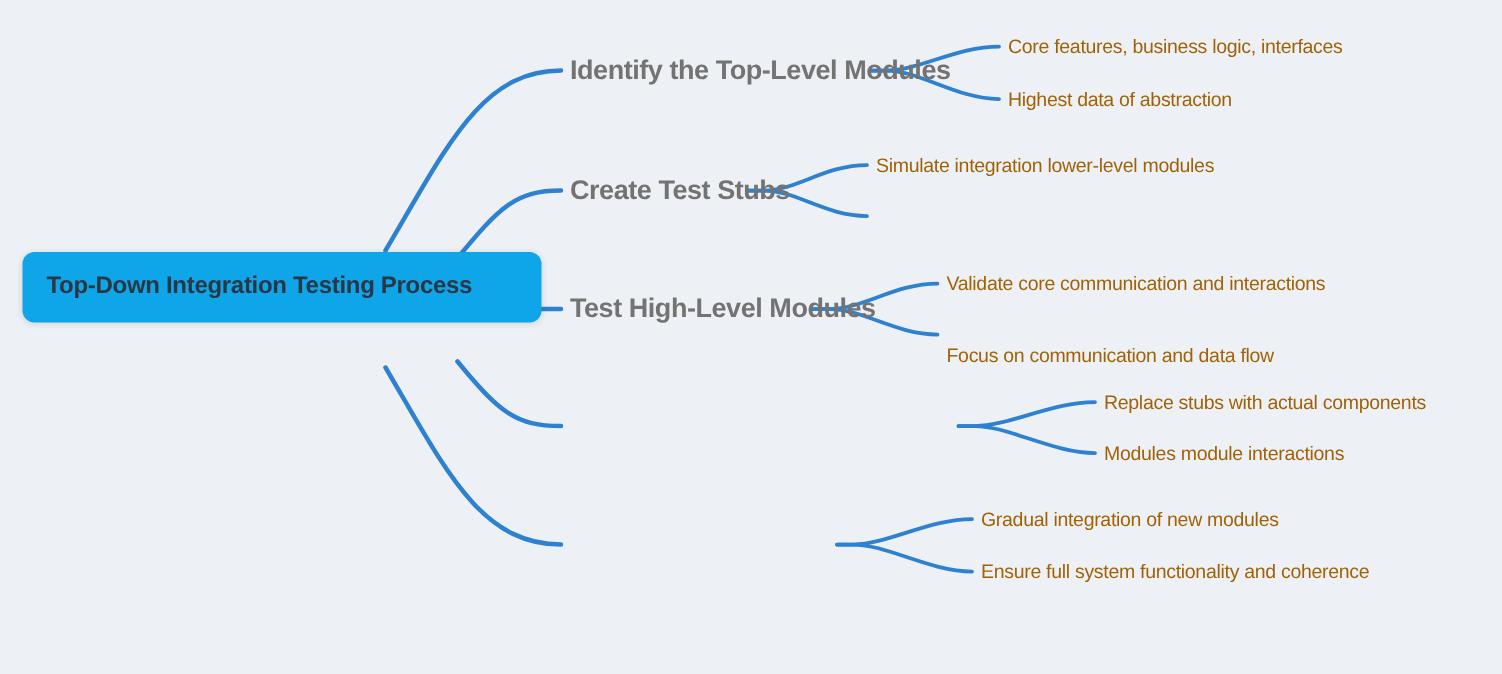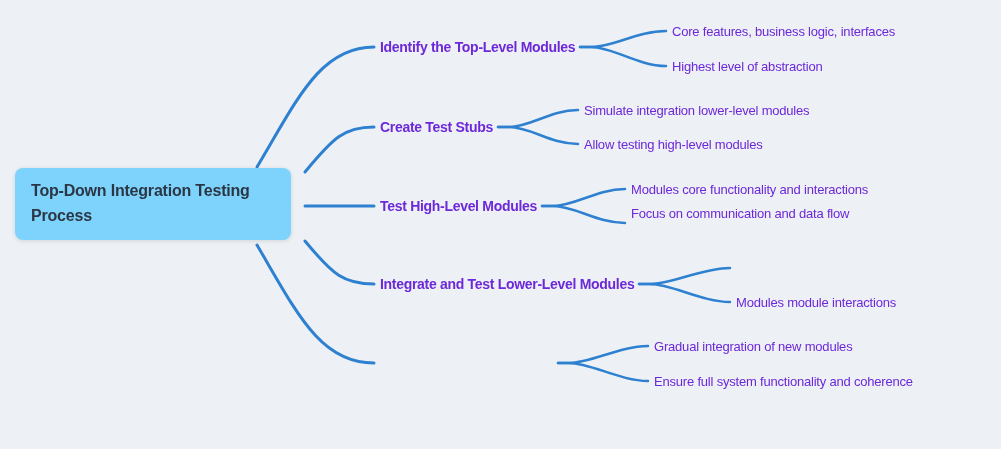--- a/index.html
+++ b/index.html
@@ -19,52 +19,52 @@
     position: absolute;
     left: 0;
     top: 0;
     width: 1001px;
     height: 449px;
   }
   .root-node {
     position: absolute;
     left: 15px;
     top: 168px;
-    width: 276px;
+    width: 346px;
     box-sizing: border-box;
     padding: 11px 16px;
-    background: #7dd3fc;
+    background: #0ea5e9;
     border-radius: 8px;
     box-shadow: 0 1px 4px rgba(30, 40, 60, 0.14);
     z-index: 2;
   }
   .root-label {
     font-size: 16px;
     font-weight: bold;
     line-height: 1.55;
     letter-spacing: -0.2px;
     color: #2b3644;
   }
   .branch {
     position: absolute;
     transform: translateY(-50%);
     white-space: nowrap;
-    font-size: 14px;
+    font-size: 18px;
     font-weight: bold;
     letter-spacing: -0.3px;
-    color: #6d28d9;
+    color: #737373;
     z-index: 2;
   }
   .leaf {
     position: absolute;
     transform: translateY(-50%);
     white-space: nowrap;
     font-size: 13px;
     letter-spacing: -0.2px;
-    color: #6d28d9;
+    color: #a16207;
     z-index: 2;
     text-align: center;
   }
 </style>
 </head>
 <body>
 
 <div id="canvas">
 
   <svg id="links" viewBox="0 0 1001 449" xmlns="http://www.w3.org/2000/svg">
@@ -85,25 +85,24 @@
       <path d="M558 363 H569 C591 363 620 381 648 381" fill="none" stroke="#2e80d0" stroke-width="2.5" stroke-linecap="round"></path>
     </svg>
 
   <div class="root-node">
     <div class="root-label">Top-Down Integration Testing Process</div>
   </div>
 
   <div class="branch" style="left:380px;top:47px">Identify the Top-Level Modules</div>
   <div class="branch" style="left:380px;top:206px">Test High-Level Modules</div>
   <div class="branch" style="left:380px;top:127px">Create Test Stubs</div>
-  <div class="branch" style="left:380px;top:284px">Integrate and Test Lower-Level Modules</div>
 
   <div class="leaf" style="left:672px;top:31px">Core features, business logic, interfaces</div>
-  <div class="leaf" style="left:672px;top:66px">Highest level of abstraction</div>
+  <div class="leaf" style="left:672px;top:66px">Highest data of abstraction</div>
   <div class="leaf" style="left:584px;top:110px">Simulate integration lower-level modules</div>
-  <div class="leaf" style="left:584px;top:144px">Allow testing high-level modules</div>
-  <div class="leaf" style="left:631px;top:189px">Modules core functionality and interactions</div>
-  <div class="leaf" style="left:631px;top:213px">Focus on communication and data flow</div>
+  <div class="leaf" style="left:631px;top:189px">Validate core communication and interactions</div>
+  <div class="leaf" style="left:631px;top:237px">Focus on communication and data flow</div>
+  <div class="leaf" style="left:736px;top:268px">Replace stubs with actual components</div>
   <div class="leaf" style="left:736px;top:302px">Modules module interactions</div>
   <div class="leaf" style="left:654px;top:381px">Ensure full system functionality and coherence</div>
   <div class="leaf" style="left:654px;top:346px">Gradual integration of new modules</div>
 
 </div>
 
 </body></html>

